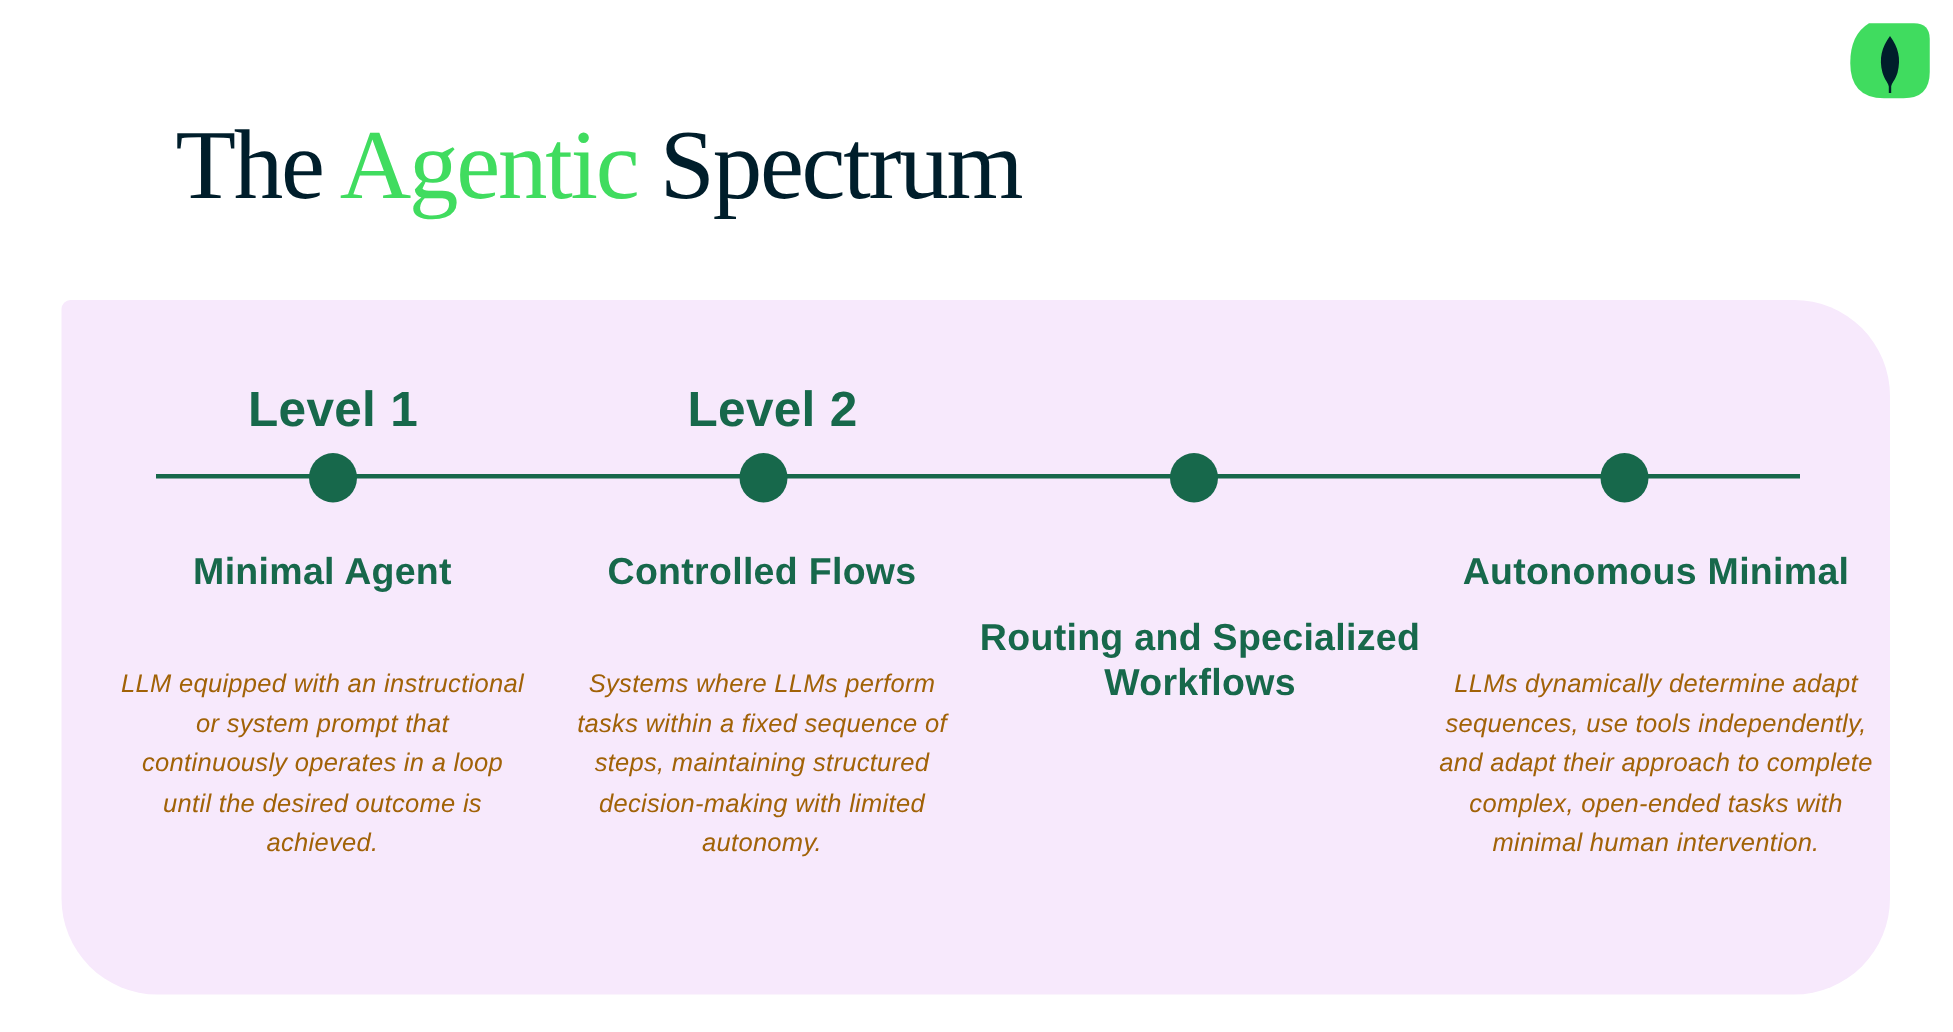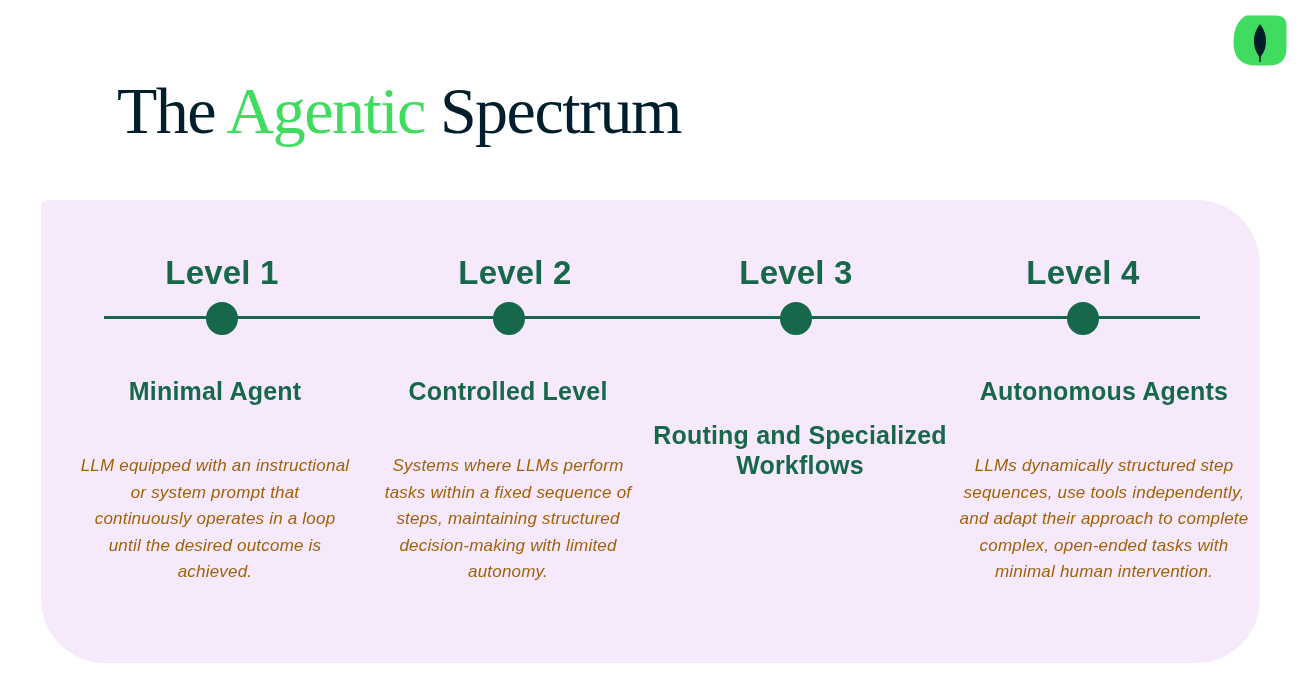--- a/index.html
+++ b/index.html
@@ -81,21 +81,21 @@
     color: #17684B;
   }
   .lvl-1 { left: 122px; }
   .lvl-2 { left: 415px; }
   .lvl-3 { left: 696px; }
   .lvl-4 { left: 983px; }
 
   
   .col {
     position: absolute;
-    top: 376px;
+    top: 366px;
     text-align: center;
   }
   .col-1 { left: 80px;  width: 270px; }
   .col-2 { left: 378px; width: 260px; }
   .col-3 { left: 645px; width: 310px; margin-top: 44px; }
   .col-4 { left: 958px; width: 292px; }
 
   .col-h {
     margin: 0 0 17px 0;
     min-height: 60px;
@@ -136,35 +136,33 @@
   <div class="panel"></div>
 
   <div class="tl-line"></div>
   <div class="dot dot-1"></div>
   <div class="dot dot-2"></div>
   <div class="dot dot-3"></div>
   <div class="dot dot-4"></div>
 
   <div class="lvl lvl-1">Level 1</div>
   <div class="lvl lvl-2">Level 2</div>
-  <div class="lvl lvl-3">Level 3</div>
-  <div class="lvl lvl-4">Level 4</div>
 
   <div class="col col-1">
     <h2 class="col-h">Minimal Agent</h2>
     <p class="col-b">LLM equipped with an instructional or system prompt that continuously operates in a loop until the desired outcome is achieved.</p>
   </div>
 
   <div class="col col-2">
-    <h2 class="col-h">Controlled Level</h2>
+    <h2 class="col-h">Controlled Flows</h2>
     <p class="col-b">Systems where LLMs perform tasks within a fixed sequence of steps, maintaining structured decision-making with limited autonomy.</p>
   </div>
 
   <div class="col col-3">
     <h2 class="col-h">Routing and Specialized Workflows</h2>
   </div>
 
   <div class="col col-4">
-    <h2 class="col-h">Autonomous Agents</h2>
-    <p class="col-b">LLMs dynamically structured step sequences, use tools independently, and adapt their approach to complete complex, open-ended tasks with minimal human intervention.</p>
+    <h2 class="col-h">Autonomous Minimal</h2>
+    <p class="col-b">LLMs dynamically determine adapt sequences, use tools independently, and adapt their approach to complete complex, open-ended tasks with minimal human intervention.</p>
   </div>
 
 </div>
 
 </body></html>

